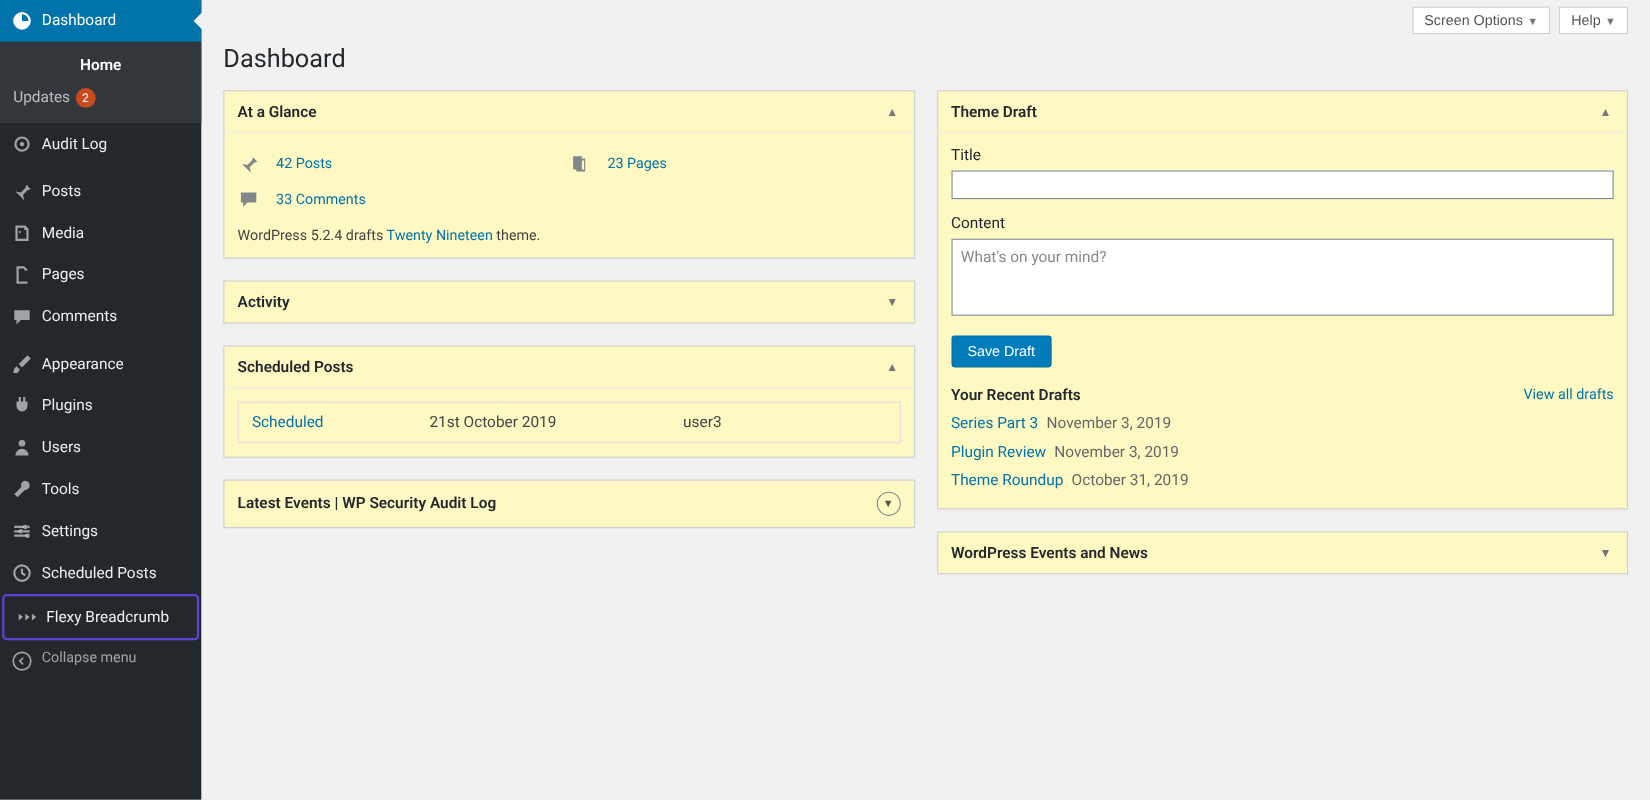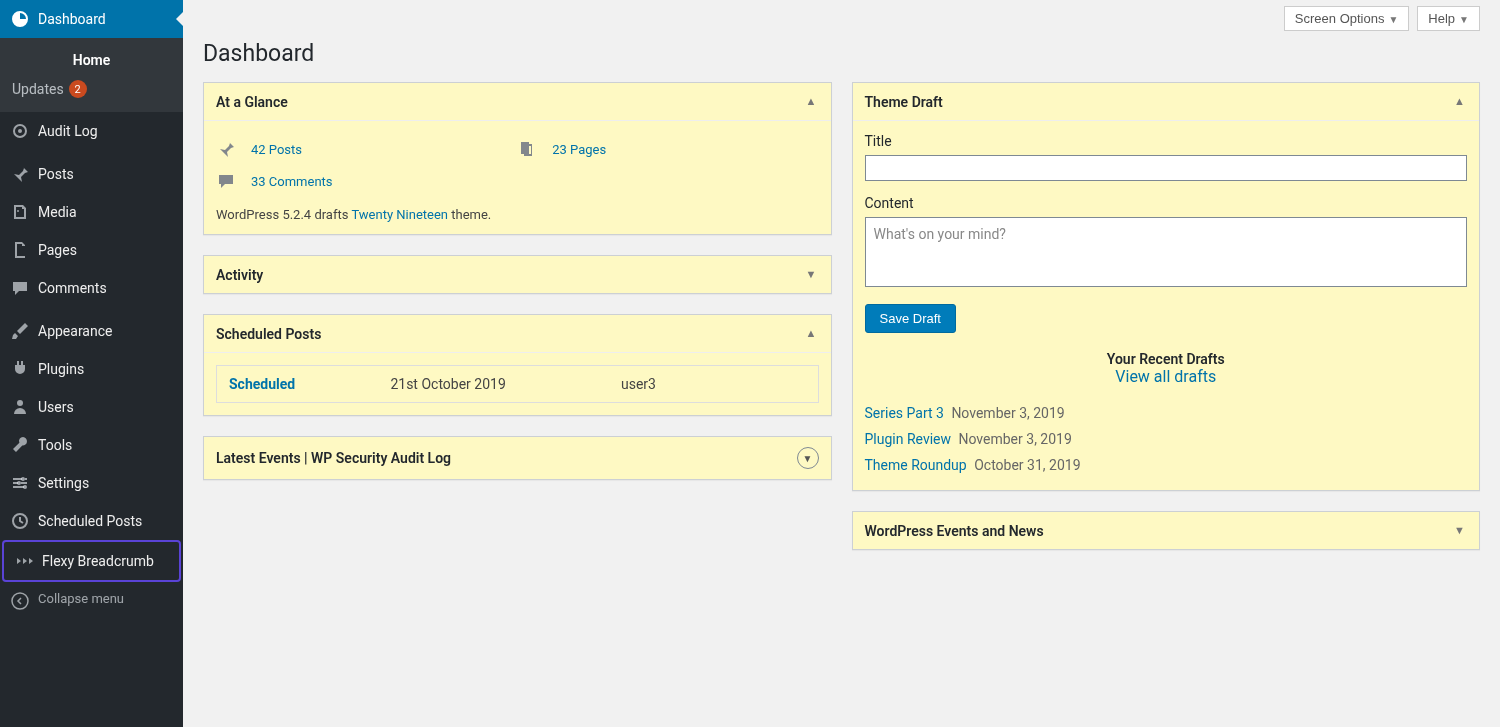--- a/index.html
+++ b/index.html
@@ -168,21 +168,21 @@
   .running-line a { color: #0073aa; text-decoration: none; }
 
   .sched-table {
     border: 1px solid #ddd;
   }
   .sched-row {
     display: flex;
     padding: 10px 12px;
     font-size: 14px;
   }
-  .sched-row > div:nth-child(1){ flex: 0 0 28%; font-weight: bold; }
+  .sched-row > div:nth-child(1){ flex: 0 0 28%; }
   .sched-row > div:nth-child(2){ flex: 0 0 40%; }
   .sched-row > div:nth-child(3){ flex: 1; text-align: left; }
   .sched-row a { color: #0073aa; text-decoration: none; }
 
   .circle-toggle {
     width: 22px; height: 22px;
     border: 1px solid #7e8993;
     border-radius: 50%;
     display: inline-flex; align-items:center; justify-content:center;
     cursor: pointer;
@@ -216,26 +216,25 @@
     border: 1px solid #006a9e;
     color: #fff;
     padding: 6px 14px;
     font-size: 13px;
     border-radius: 3px;
     cursor: pointer;
   }
   .drafts-head {
     display: flex;
     justify-content: space-between;
-    align-items: center;
-    margin: 18px 0 14px;
-    flex-direction: column;
+    align-items: flex-start;
+    margin: 18px 0 4px;
   }
   .drafts-head h3 { font-size: 14px; font-weight: 600; color: #23282d; }
-  .drafts-head a { color: #0073aa; text-decoration: none; font-size: 16px; }
+  .drafts-head a { color: #0073aa; text-decoration: none; font-size: 13px; }
   .draft-line { padding: 5px 0; font-size: 14px; }
   .draft-line a { color: #0073aa; text-decoration: none; }
   .draft-line span.date { color: #666; margin-left: 4px; }
 
   svg { display: block; }
 </style>
 </head>
 <body>
 
 <div class="sidebar">

